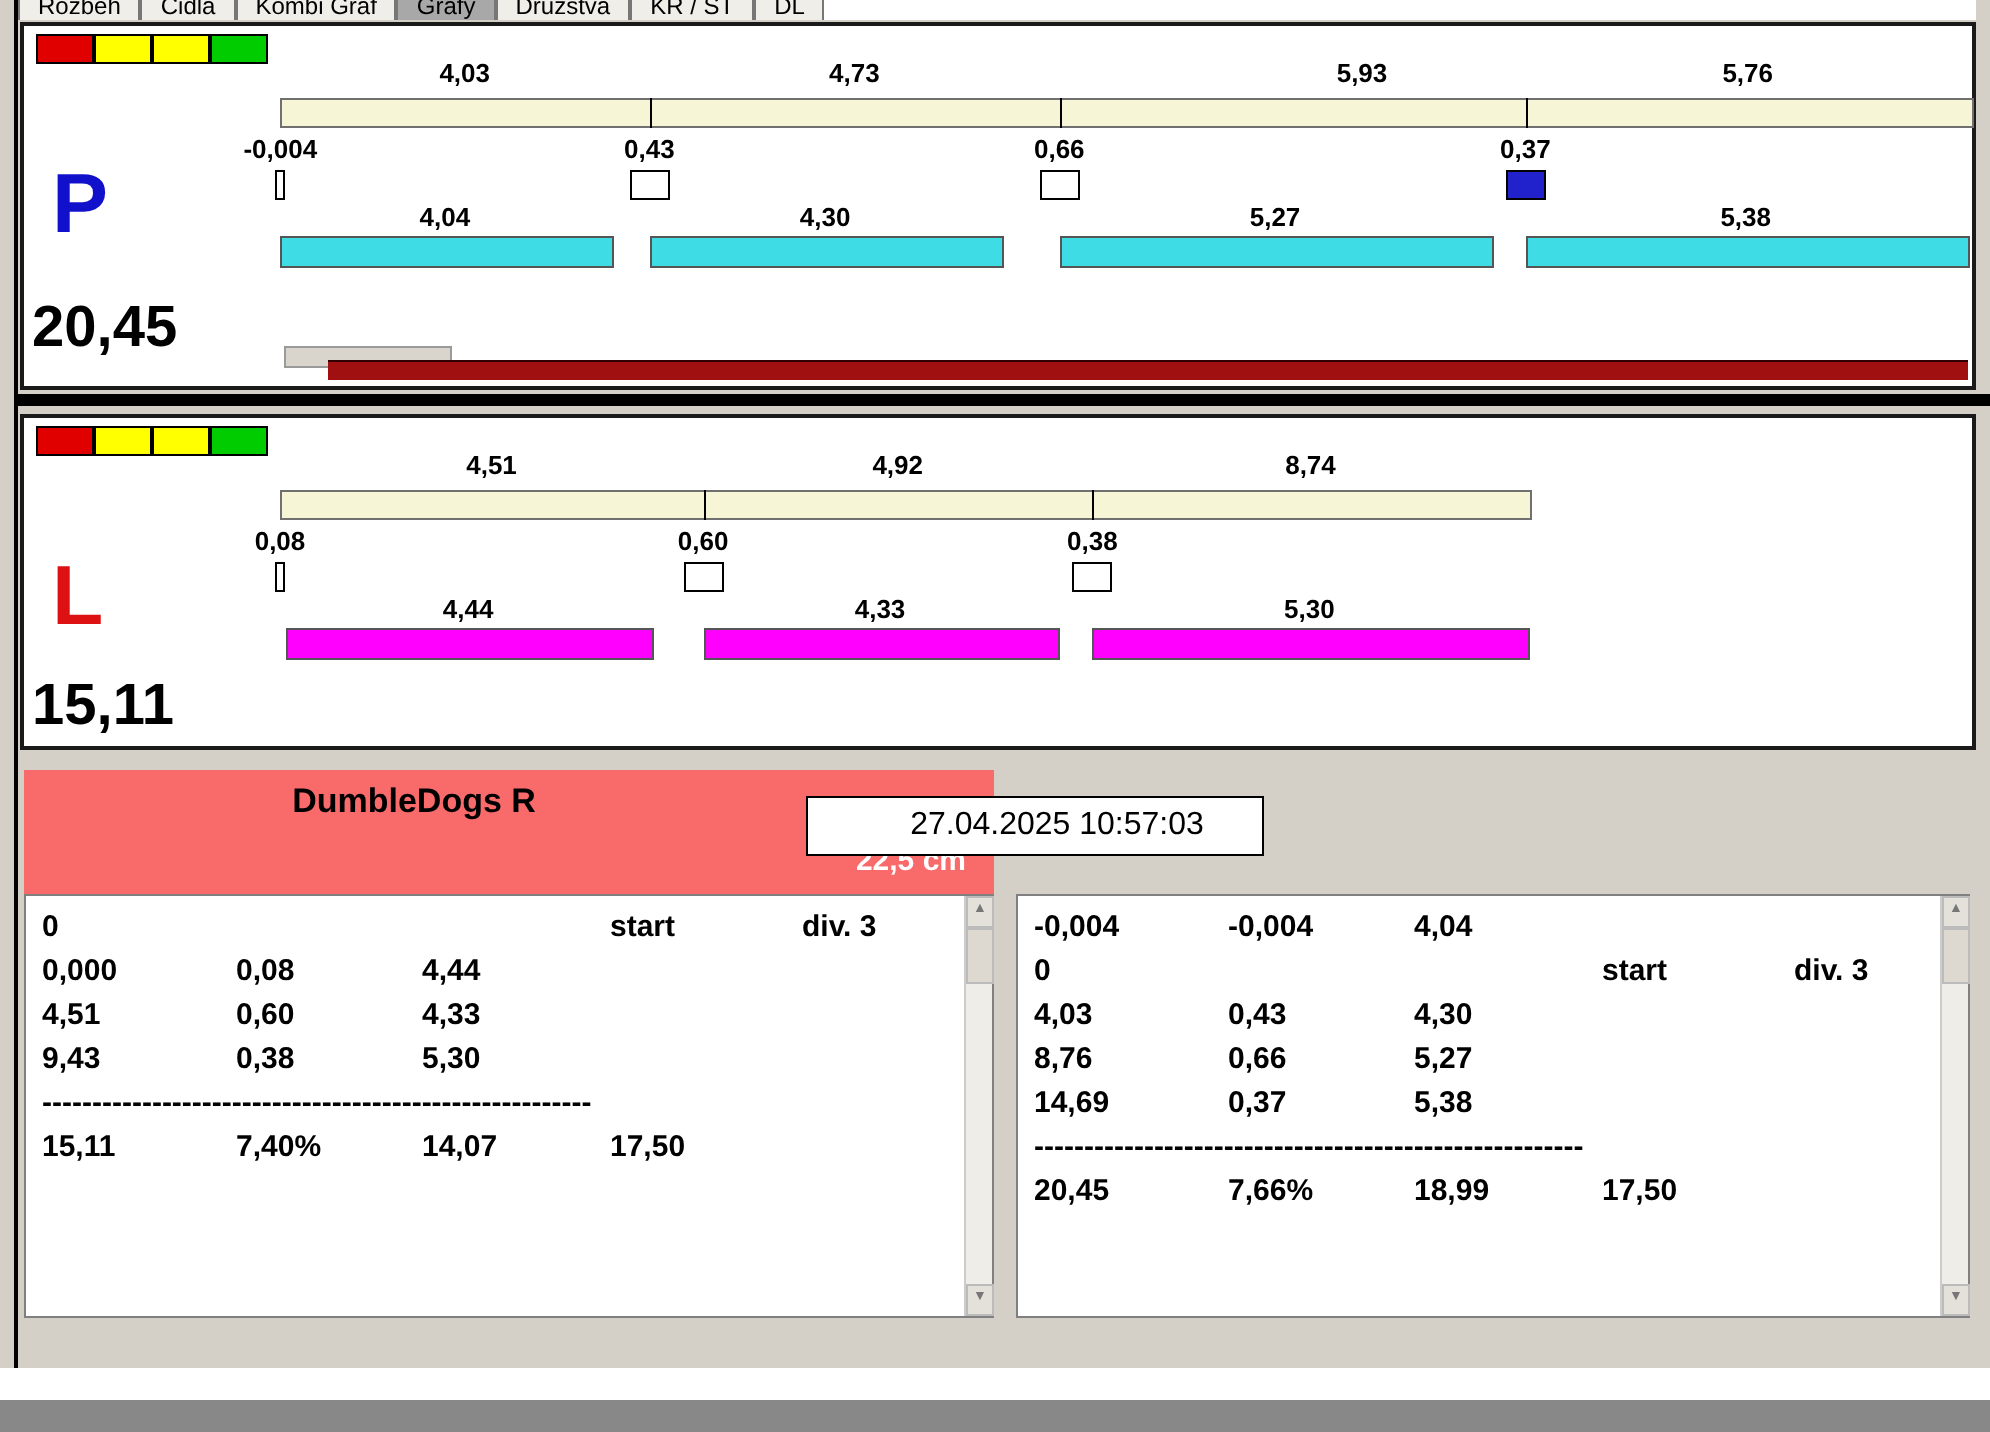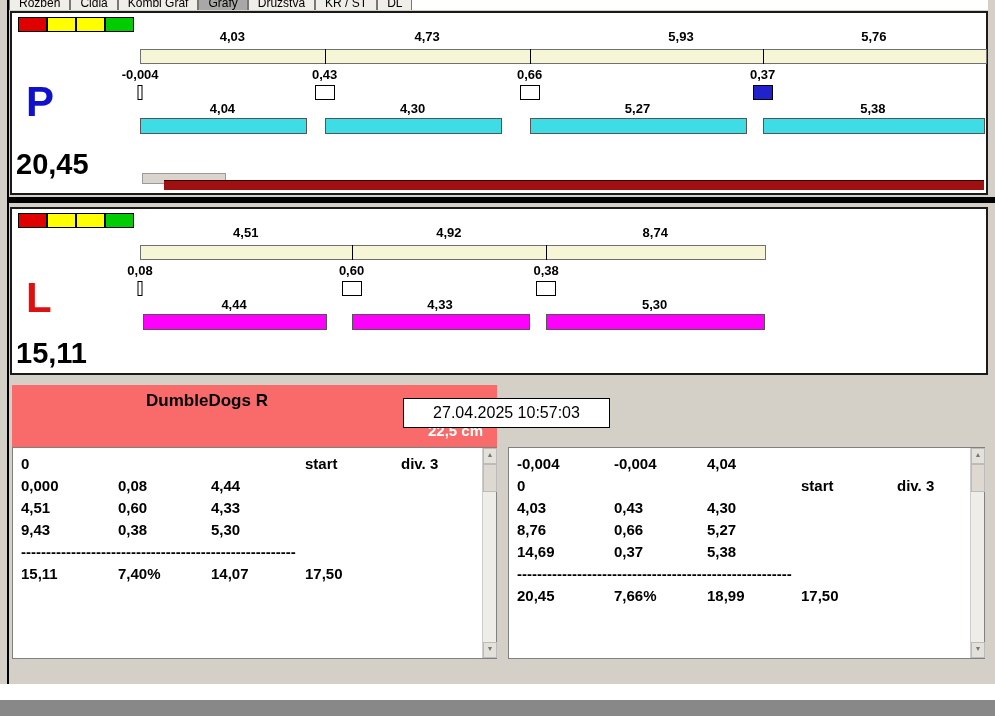--- a/index.html
+++ b/index.html
@@ -74,21 +74,21 @@
 
   .vscroll{position:absolute;right:0;top:0;width:14px;height:100%;background:#EFEDE8;
     border-left:1px solid #ccc;box-sizing:border-box;}
   .vs-btn{position:absolute;left:0;width:12px;height:14px;background:#E4E1DA;
     border:1px solid #bbb;font-size:7px;color:#777;text-align:center;line-height:12px;}
   .vs-up{top:0}.vs-down{bottom:0}
   .vs-thumb{position:absolute;left:0;top:16px;width:12px;height:26px;background:#DDD9D1;border:1px solid #bbb;}
 
   .timestamp{position:absolute;left:403px;top:398px;width:205px;height:28px;background:#fff;
     border:1px solid #000;font-size:16px;color:#000;display:flex;align-items:center;
-    justify-content:center;z-index:5;}
+    justify-content:center;z-index:5;padding-left:22px;}
 </style>
 </head>
 <body>
 
 <div class="screen">
   <div class="app"></div>
   <div class="left-edge"></div>
   <div class="tabbar">
       <div class="tab">Rozbeh</div>
       <div class="tab">Čidla</div>

